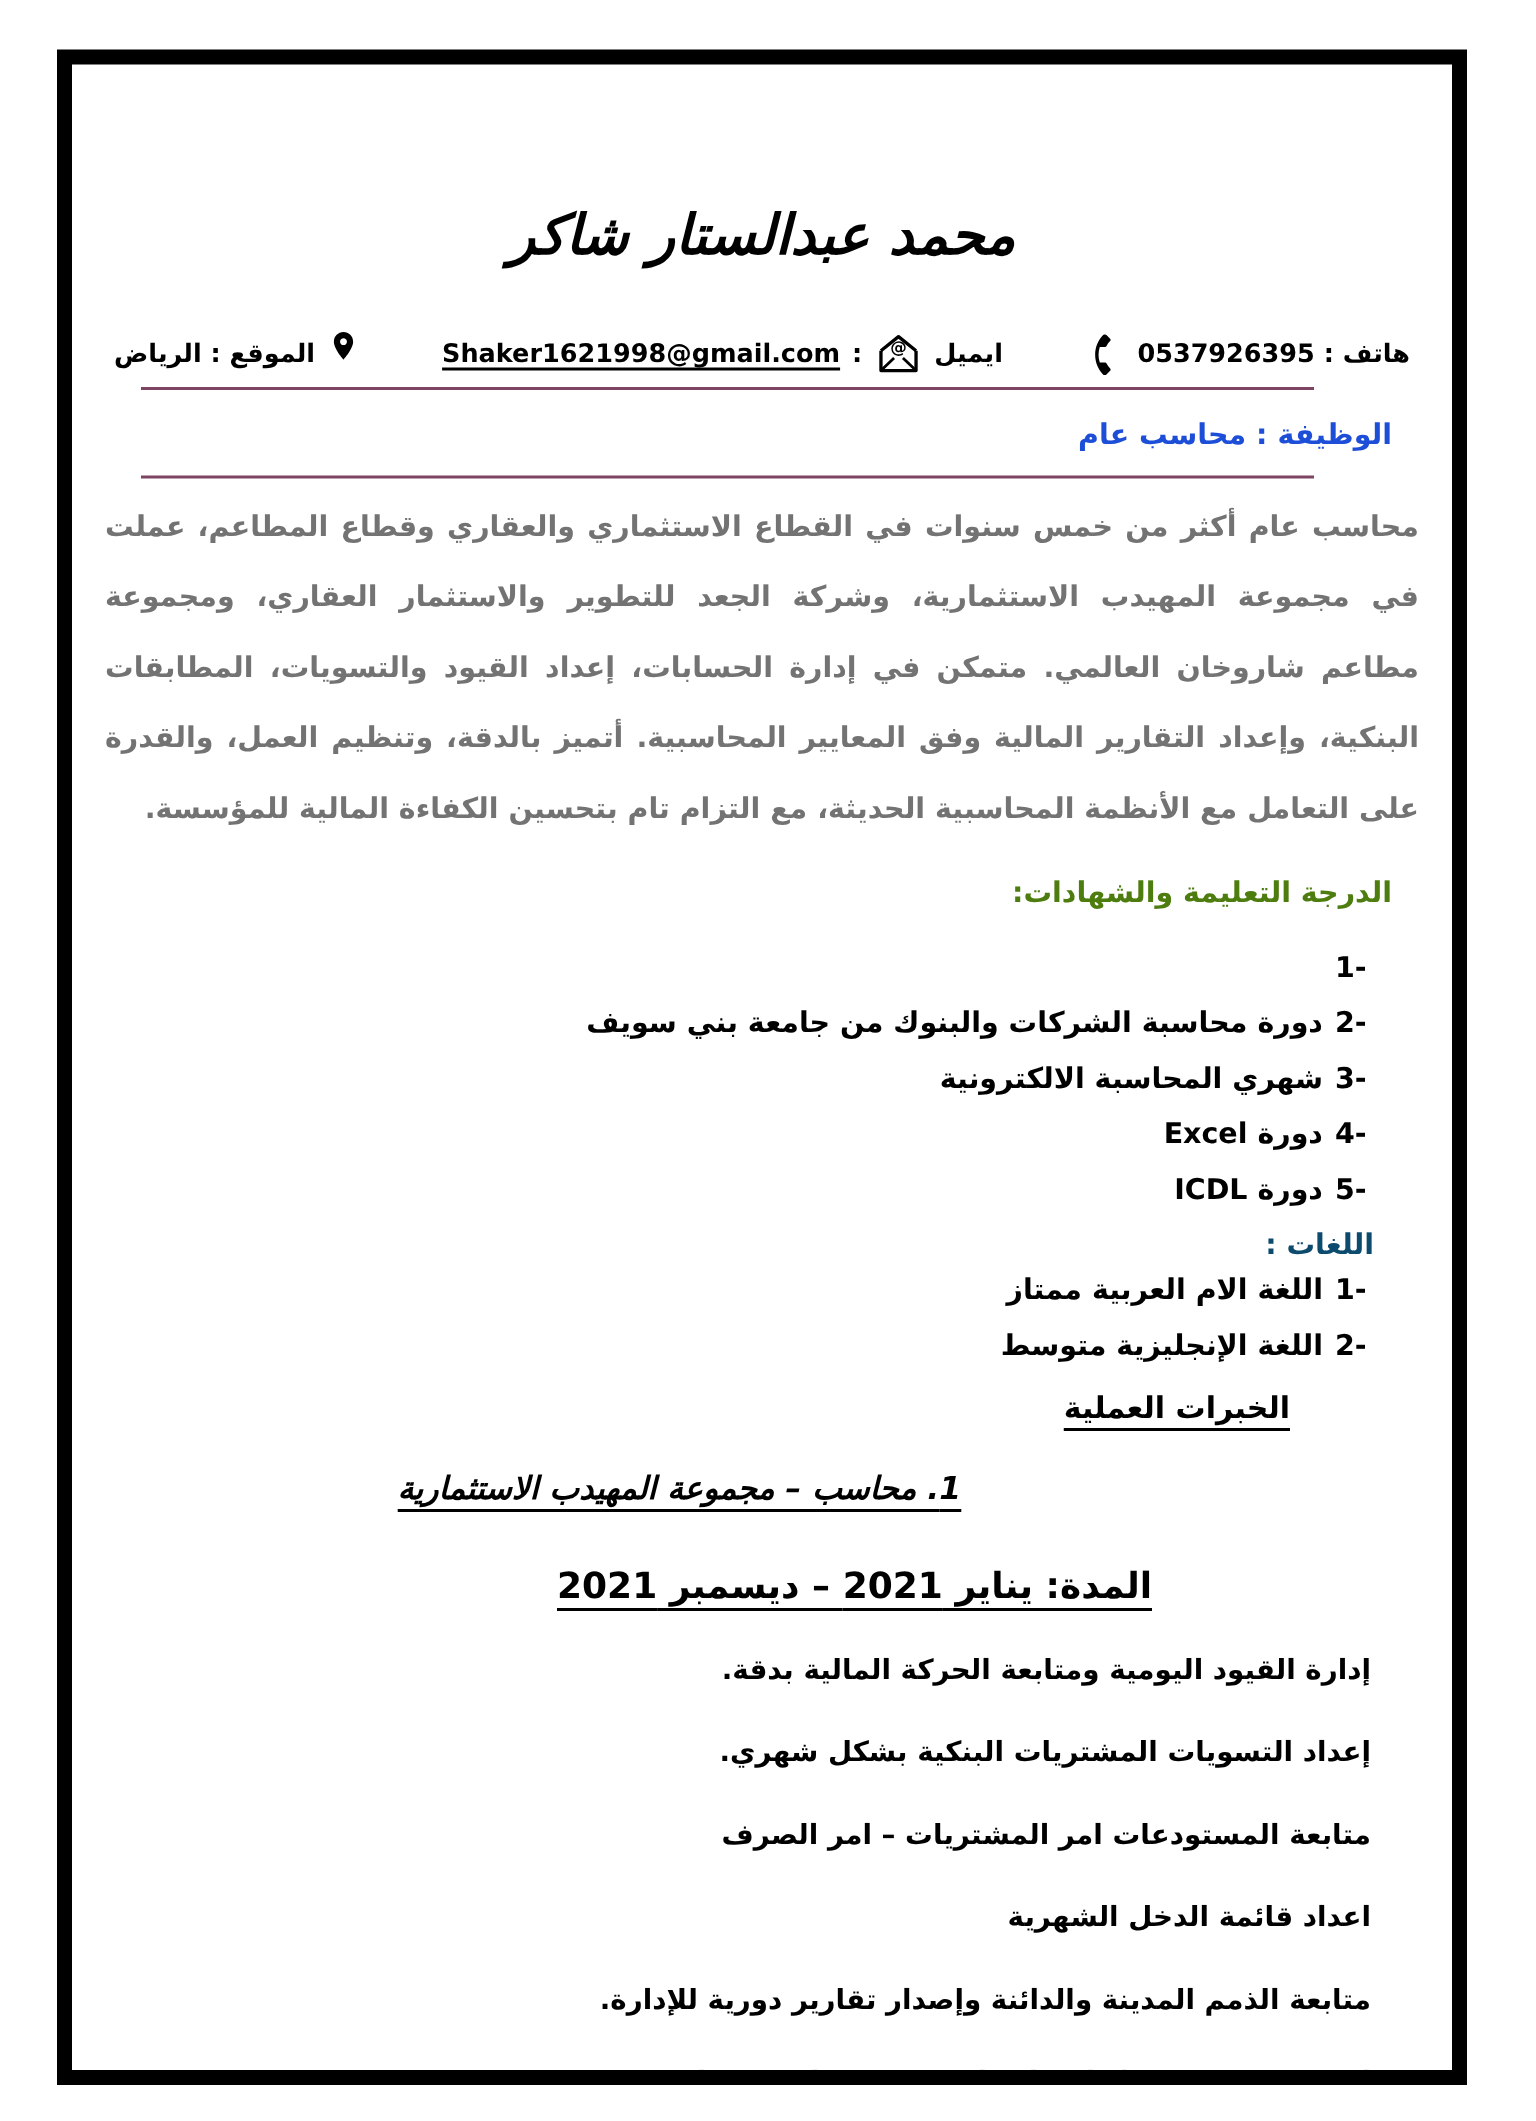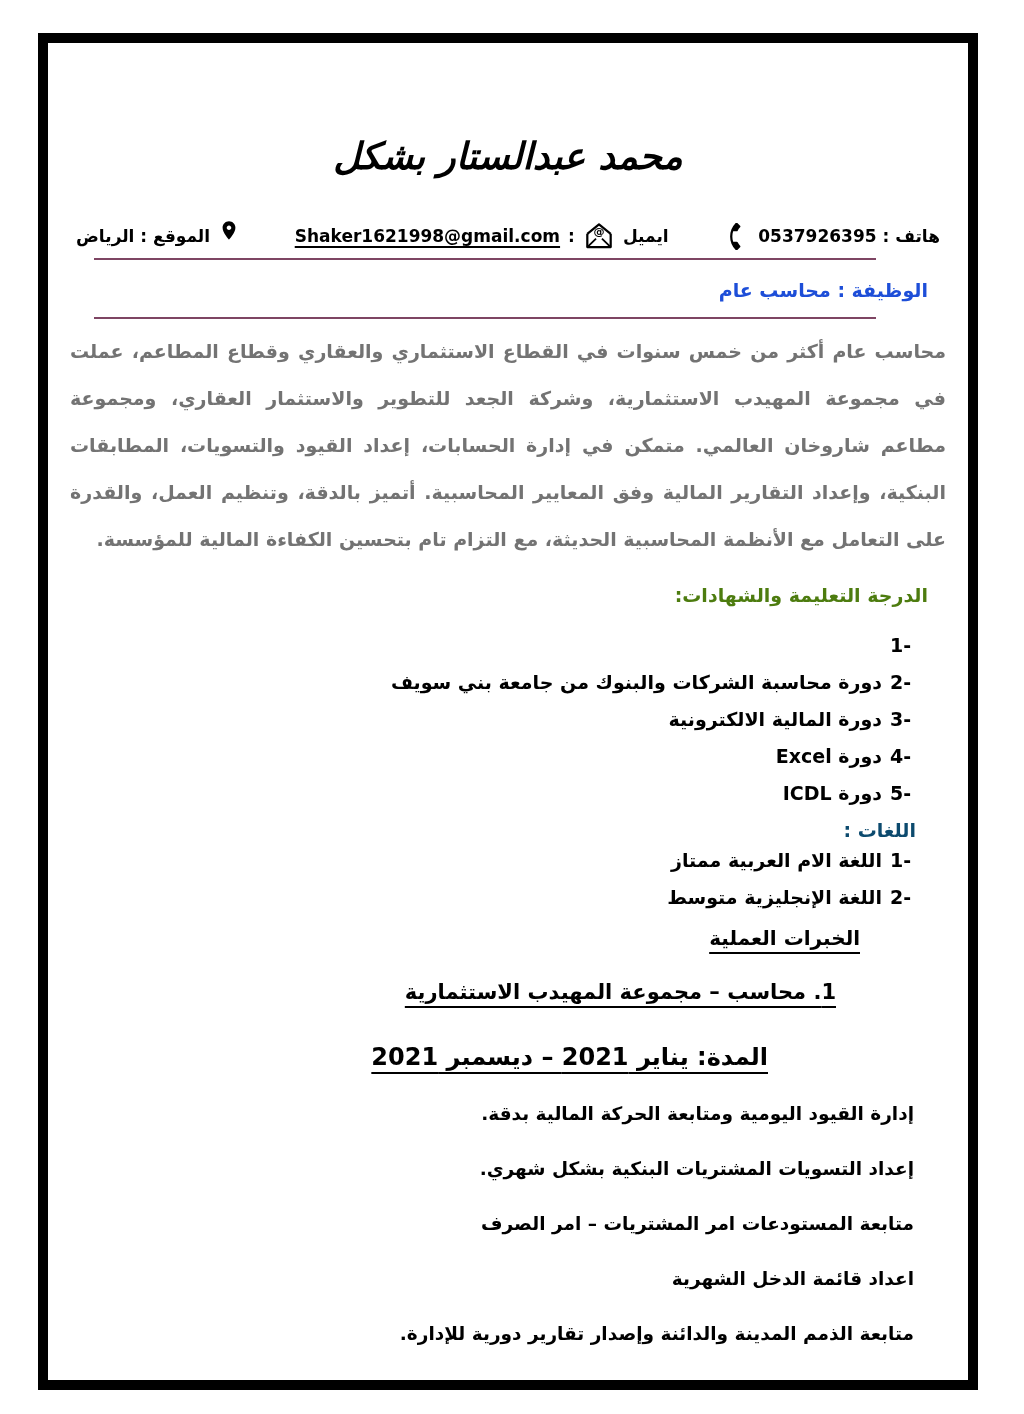--- a/index.html
+++ b/index.html
@@ -43,37 +43,37 @@
   .num-item .num{direction:ltr;unicode-bidi:isolate;min-width:26px;}
   .languages-heading{
     margin:2px 30px 0 0;font-size:19px;font-weight:bold;line-height:27px;color:#0c4a6e;
   }
   .lang-list{margin:3px 30px 0 0;padding:0;list-style:none;font-size:19px;font-weight:bold;}
   .exp-heading{
     margin:12px 86px 0 0;font-size:20px;font-weight:bold;line-height:30px;text-align:right;
     text-decoration:underline;text-decoration-thickness:2px;text-underline-offset:7px;
   }
   .exp-title{
-    margin:22px 110px 0 0;font-size:21px;font-weight:bold;line-height:34px;text-align:right;
-    text-decoration:underline;text-decoration-thickness:2px;text-underline-offset:7px;
+    margin:22px 110px 0 0;font-size:21px;font-weight:bold;line-height:34px;text-align:center;
+    text-decoration:underline;text-decoration-thickness:2px;text-underline-offset:7px;font-style:italic;
   }
   .exp-duration{
     margin:31px 178px 0 0;font-size:24px;font-weight:bold;line-height:34px;text-align:right;
     text-decoration:underline;text-decoration-thickness:2px;text-underline-offset:7px;
   }
   .bullet-list{margin:26px 32px 0 0;padding:0;list-style:none;font-size:18.5px;font-weight:bold;}
   .bullet-item{line-height:27px;margin-bottom:28px;text-align:right;}
 </style>
 </head>
 <body>
 
 <div class="frame">
   <div class="content">
 
-    <h1 class="name">محمد عبدالستار بشكل</h1>
+    <h1 class="name">محمد عبدالستار شاكر</h1>
 
     <div class="contact-row">
 
       <div class="contact-item">
         <span>هاتف : 0537926395</span>
         <span>
           <svg width="27" height="27" viewBox="0 0 24 24">
             <path transform="rotate(45 12 12)" fill="#000" d="M6.62 10.79c1.44 2.83 3.76 5.14 6.59 6.59l2.2-2.21c.27-.27.67-.36 1.02-.24 1.12.37 2.33.57 3.57.57.55 0 1 .45 1 1V20c0 .55-.45 1-1 1-9.39 0-17-7.61-17-17 0-.55.45-1 1-1h3.5c.55 0 1 .45 1 1 0 1.25.2 2.45.57 3.57.11.35.03.74-.25 1.02l-2.2 2.2z"></path>
           </svg>
         </span>
@@ -117,21 +117,21 @@
     <ul class="num-list">
       <li class="num-item">
         <span class="num">1-</span>
       </li>
       <li class="num-item">
         <span class="num">2-</span>
         <span>دورة محاسبة الشركات والبنوك من جامعة بني سويف</span>
       </li>
       <li class="num-item">
         <span class="num">3-</span>
-        <span>دورة المالية الالكترونية</span>
+        <span>شهري المحاسبة الالكترونية</span>
       </li>
       <li class="num-item">
         <span class="num">4-</span>
         <span>دورة Excel</span>
       </li>
       <li class="num-item">
         <span class="num">5-</span>
         <span>دورة ICDL</span>
       </li>
     </ul>

